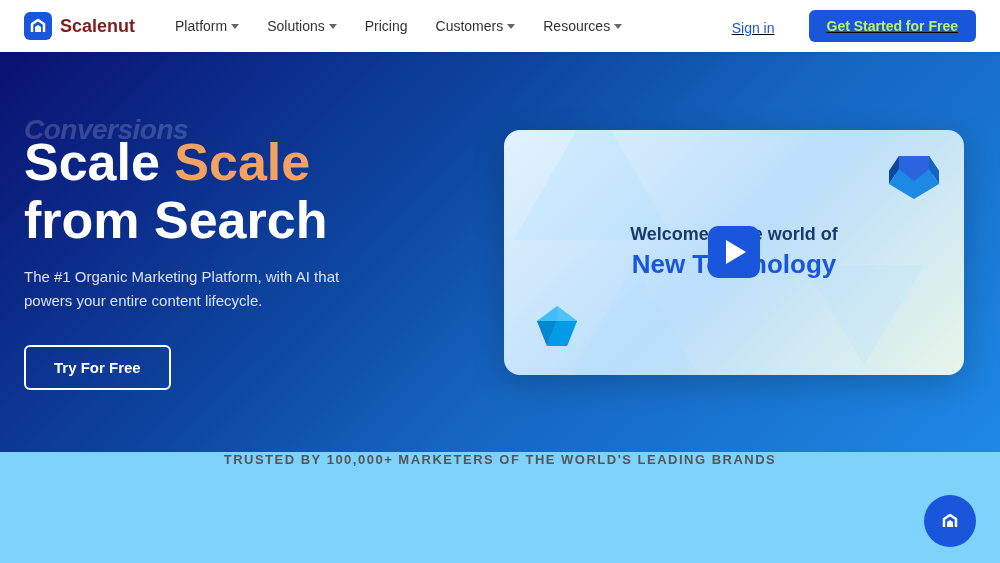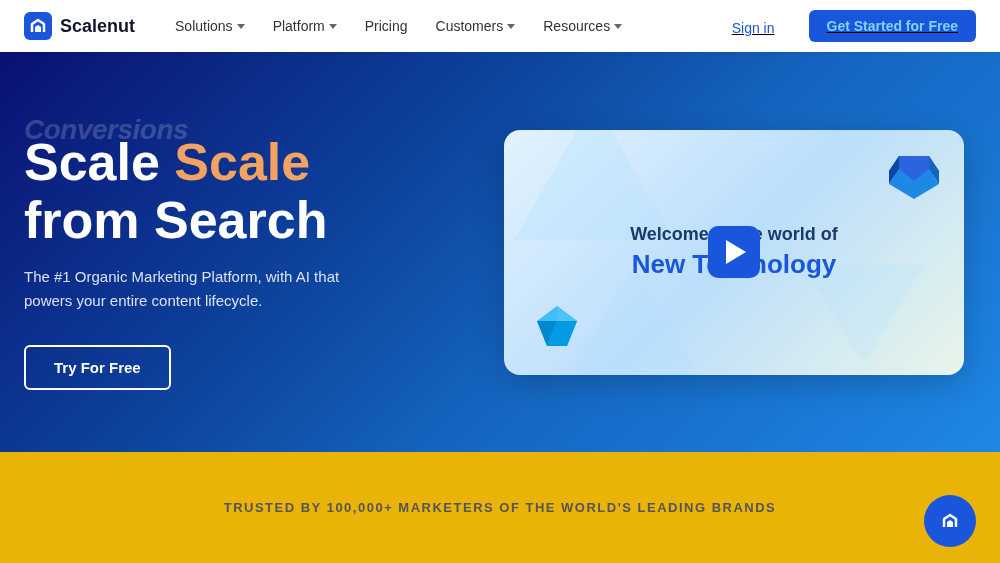--- a/index.html
+++ b/index.html
@@ -23,21 +23,21 @@
       margin-right: 28px;
       text-decoration: none;
     }
     .logo-icon {
       width: 28px;
       height: 28px;
     }
     .logo-text {
       font-size: 18px;
       font-weight: 700;
-      color: #0f172a;
+      color: #7f1d1d;
     }
     .nav-links {
       display: flex;
       align-items: center;
       gap: 4px;
       flex: 1;
     }
     .nav-item {
       display: flex;
       align-items: center;
@@ -66,21 +66,21 @@
     }
     .sign-in-btn {
       font-size: 14px;
       color: #1a56db;
       font-weight: 500;
       cursor: pointer;
       padding: 6px 10px;
     }
     .get-started-btn {
       background: #1a56db;
-      color: #7dd3fc;
+      color: #bef264;
       font-size: 14px;
       font-weight: 600;
       padding: 8px 18px;
       border-radius: 6px;
       cursor: pointer;
       border: none;
       white-space: nowrap;
     }
 
     
@@ -239,24 +239,24 @@
       width: 0;
       height: 0;
       border-top: 12px solid transparent;
       border-bottom: 12px solid transparent;
       border-left: 20px solid #fff;
       margin-left: 4px;
     }
 
     
     .trusted-bar {
-      background: #eab308;
+      background: #7dd3fc;
       height: 111px;
       display: flex;
-      align-items: center;
+      align-items: flex-start;
       justify-content: center;
       position: relative;
     }
     .trusted-text {
       font-size: 13px;
       font-weight: 700;
       letter-spacing: 1.5px;
       color: #555;
       text-transform: uppercase;
     }
@@ -281,25 +281,25 @@
   <a class="logo-area">
     <svg class="logo-icon" viewBox="0 0 28 28" fill="none">
       <rect width="28" height="28" rx="6" fill="#1a56db"></rect>
       <path d="M8 20 L8 12 L14 8 L20 12 L20 20" stroke="#fff" stroke-width="2.5" fill="none" stroke-linejoin="round"></path>
       <path d="M11 20 L11 15 L14 13 L17 15 L17 20" fill="#fff"></path>
     </svg>
     <span class="logo-text">Scalenut</span>
   </a>
   <div class="nav-links">
     <div class="nav-item">
+      <span>Platform</span>
+      <span class="chevron"></span>
+    </div>
+    <div class="nav-item">
       <span>Solutions</span>
-      <span class="chevron"></span>
-    </div>
-    <div class="nav-item">
-      <span>Platform</span>
       <span class="chevron"></span>
     </div>
     <div class="nav-item">
       <span>Pricing</span>
     </div>
     <div class="nav-item">
       <span>Customers</span>
       <span class="chevron"></span>
     </div>
     <div class="nav-item">

